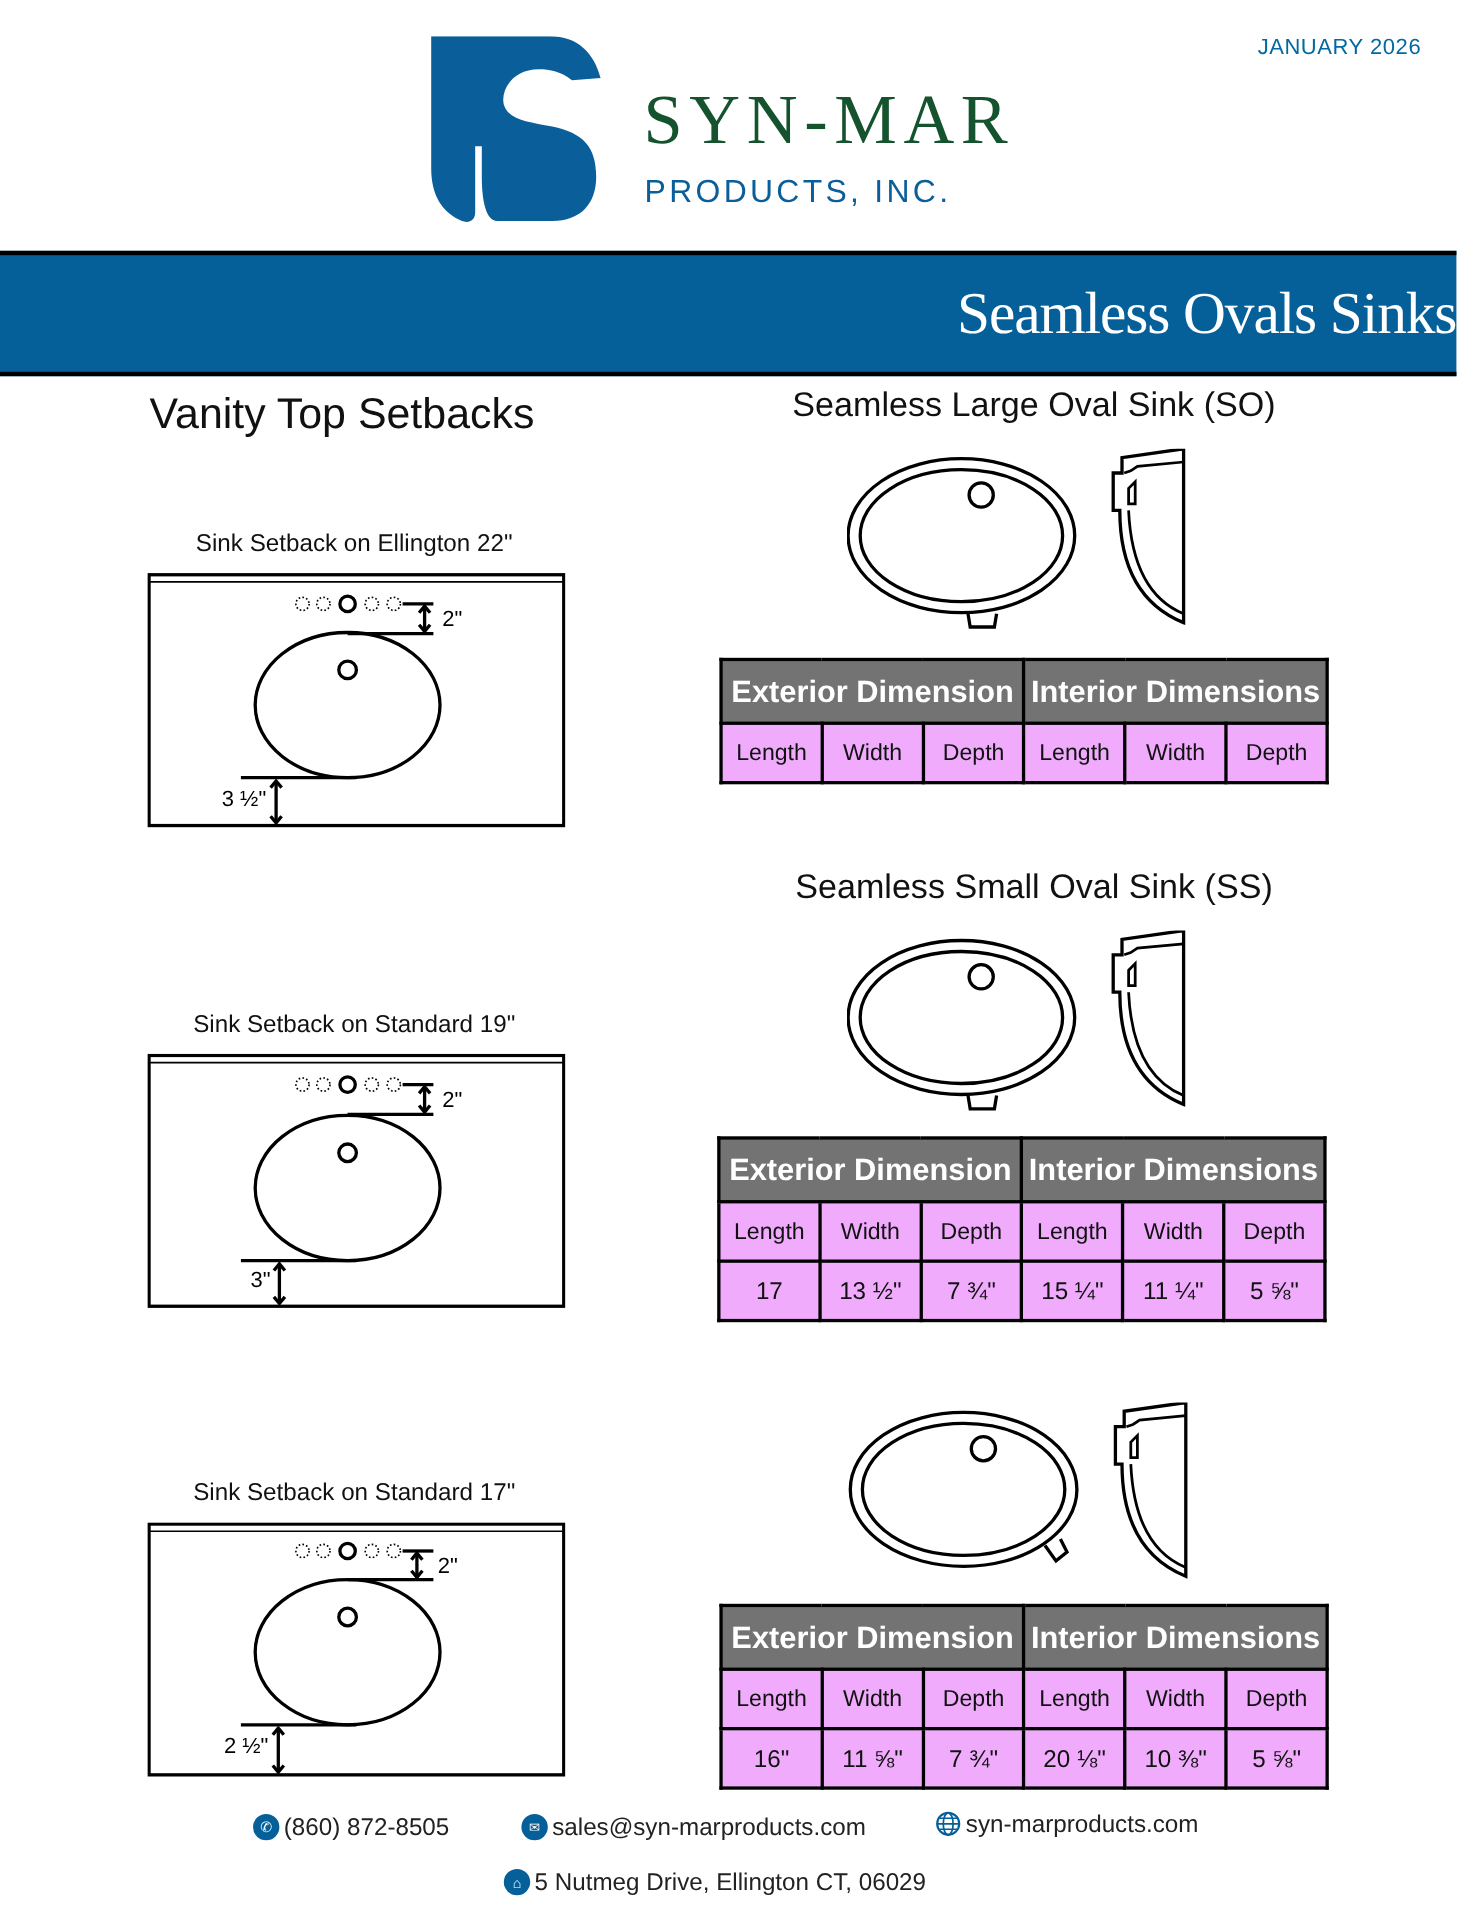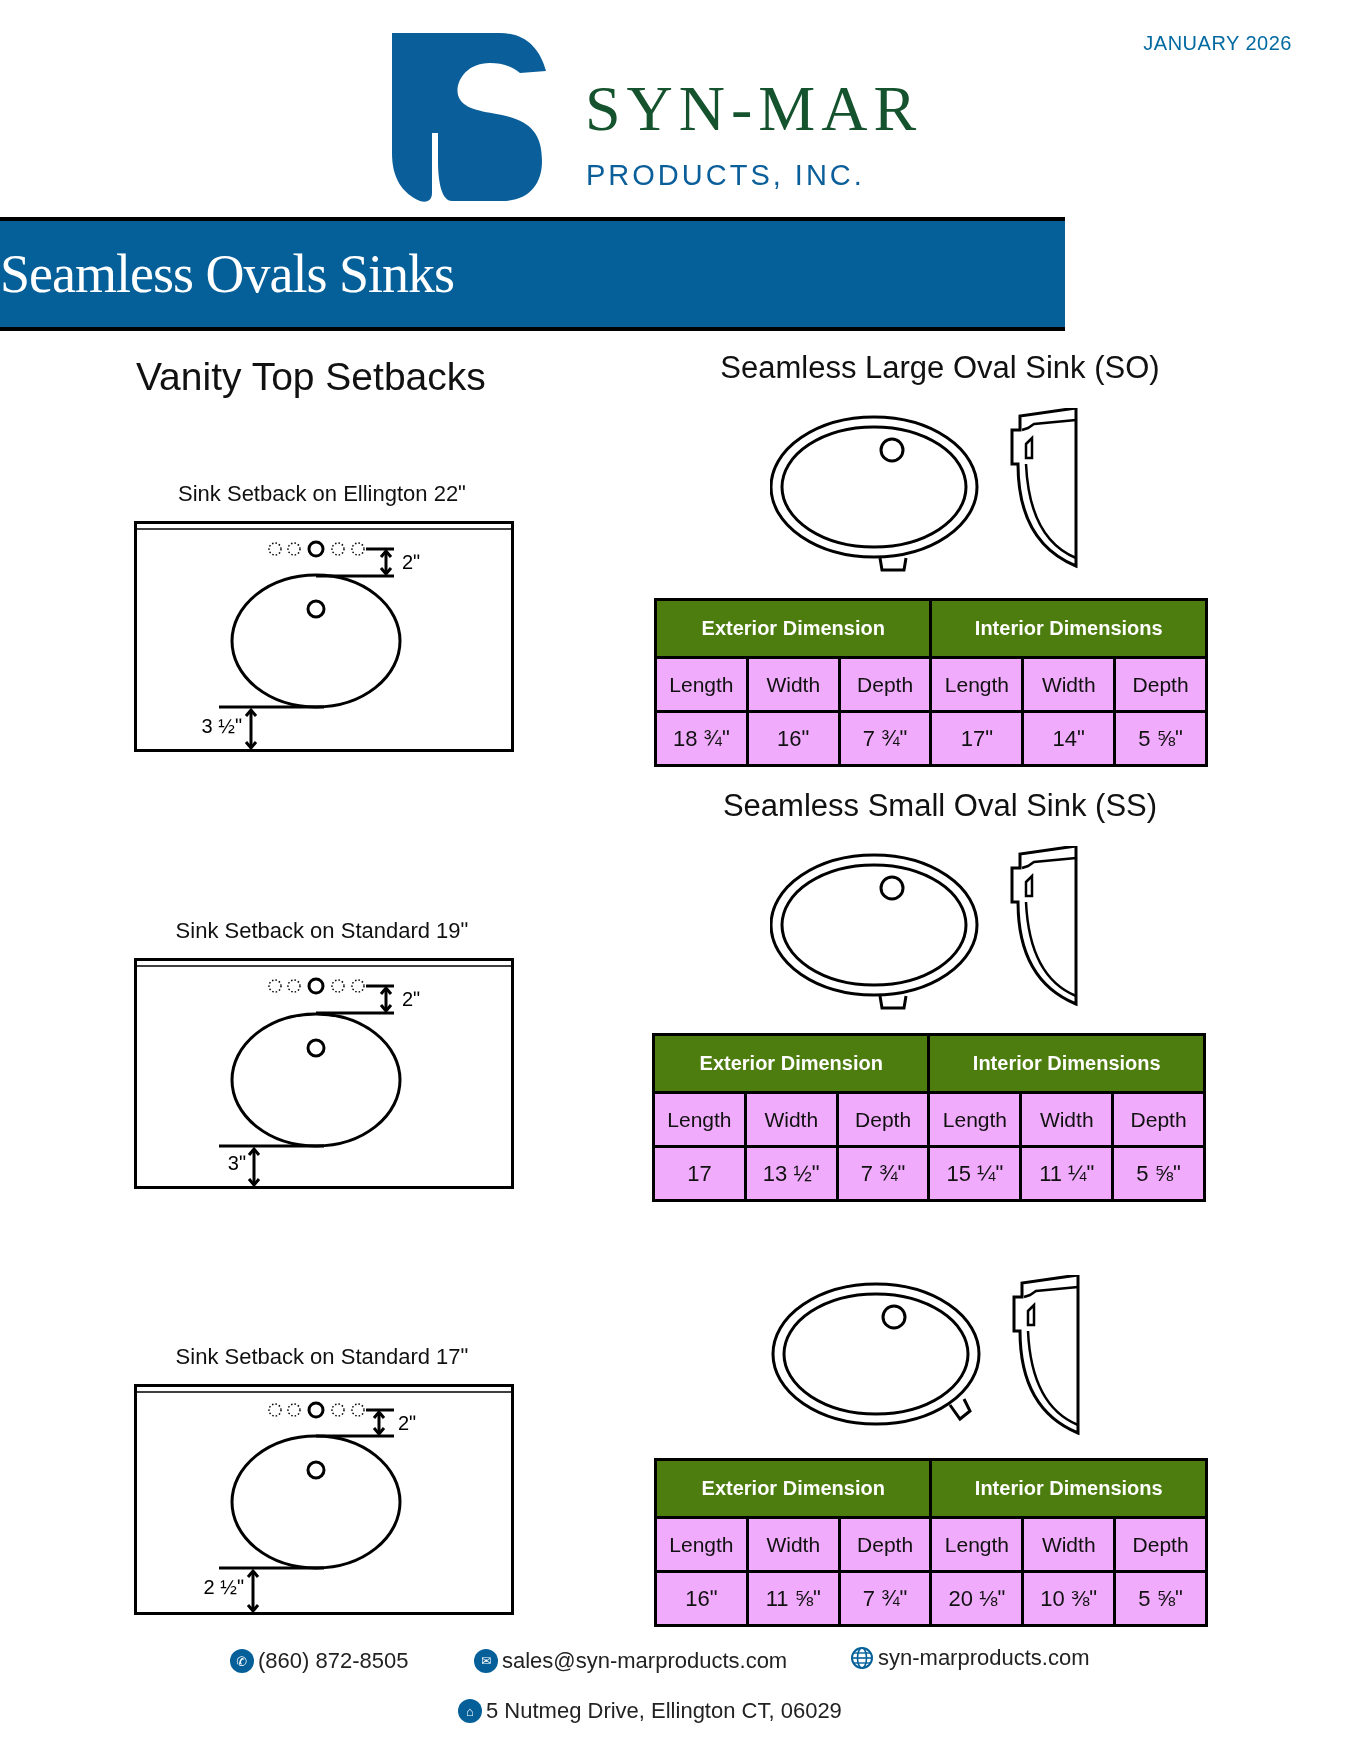--- a/index.html
+++ b/index.html
@@ -6,34 +6,34 @@
   html, body { width: 1348px; height: 1752px; background: #ffffff; }
   body { position: relative; font-family: "Liberation Sans", "DejaVu Sans", sans-serif; color: #111; overflow: hidden; }
 
   .date { position: absolute; top: 32px; right: 56px; font-size: 20px; letter-spacing: 0.5px; color: #0369a1; }
 
   .logo { position: absolute; left: 390px; top: 33px; width: 560px; height: 170px; }
   .logo-mark { position: absolute; left: 0; top: 0; width: 170px; height: 170px; }
   .logo-name { position: absolute; left: 195px; top: 44px; font-family: "Liberation Serif", "DejaVu Serif", serif; font-size: 64px; letter-spacing: 6px; color: #14532d; line-height: 1; }
   .logo-sub { position: absolute; left: 196px; top: 128px; font-size: 29px; letter-spacing: 3px; color: #0a5e99; line-height: 1; }
 
-  .banner { position: absolute; left: 0; top: 217px; width: 1065px; height: 114px; background: #05609a; border-top: 4px solid #000; border-bottom: 4px solid #000; display: flex; align-items: center; justify-content: flex-start; }
+  .banner { position: absolute; left: 0; top: 228px; width: 1324px; height: 114px; background: #05609a; border-top: 4px solid #000; border-bottom: 4px solid #000; display: flex; align-items: center; justify-content: flex-end; }
   .banner-title { font-family: "Liberation Serif", "DejaVu Serif", serif; color: #fff; font-size: 54px; letter-spacing: -1px; }
 
   .section-title { position: absolute; left: 136px; top: 355px; font-size: 39px; color: #111; }
 
   .setback { position: absolute; left: 134px; width: 380px; }
   .setback-label { font-size: 22px; text-align: center; margin-bottom: 14px; white-space: nowrap; padding-right: 4px; }
   .setback-svg { display: block; }
 
   .sink-block { position: absolute; left: 660px; width: 560px; }
   .sink-title { font-size: 31px; text-align: center; white-space: nowrap; }
 
   table.dim { border-collapse: collapse; width: 554px; table-layout: fixed; position: absolute; }
-  table.dim th { background: #4d7c0f; color: #fff; font-weight: bold; font-size: 20px; height: 58px; border: 3px solid #000; }
+  table.dim th { background: #737373; color: #fff; font-weight: bold; font-size: 28px; height: 58px; border: 3px solid #000; }
   table.dim td { border: 3px solid #000; text-align: center; font-size: 21px; height: 54px; background: #f0abfc; }
   table.dim tr.vals td { font-size: 22px; }
 
   .footer { position: absolute; left: 0; width: 1348px; font-size: 22px; color: #222; }
   .contact { position: absolute; display: flex; align-items: center; gap: 4px; white-space: nowrap; }
   .c-icon { width: 24px; height: 24px; border-radius: 50%; background: #05609a; display: inline-flex; align-items: center; justify-content: center; color: #fff; font-size: 13px; flex-shrink: 0; }
 </style>
 </head>
 <body>
 
@@ -157,28 +157,20 @@
       <th colspan="3">Interior Dimensions</th>
     </tr>
     <tr>
       <td>Length</td>
       <td>Width</td>
       <td>Depth</td>
       <td>Length</td>
       <td>Width</td>
       <td>Depth</td>
     </tr>
-    <tr class="vals">
-      <td>18 ¾ʺ</td>
-      <td>16ʺ</td>
-      <td>7 ¾ʺ</td>
-      <td>17ʺ</td>
-      <td>14ʺ</td>
-      <td>5 ⅝ʺ</td>
-    </tr>
   </tbody>
     </table>
 </div>
 
 <div class="sink-block" style="top:788px; height:420px;">
   <div class="sink-title">Seamless Small Oval Sink (SS)</div>
   <svg style="position:absolute; left:110px; top:58px;" width="340" height="180" viewBox="0 0 340 180">
     <ellipse cx="104" cy="79" rx="103" ry="70" fill="none" stroke="#000" stroke-width="3"></ellipse>
     <ellipse cx="104" cy="79" rx="92" ry="60" fill="none" stroke="#000" stroke-width="3"></ellipse>
     <circle cx="122" cy="42" r="11" fill="none" stroke="#000" stroke-width="3"></circle>

